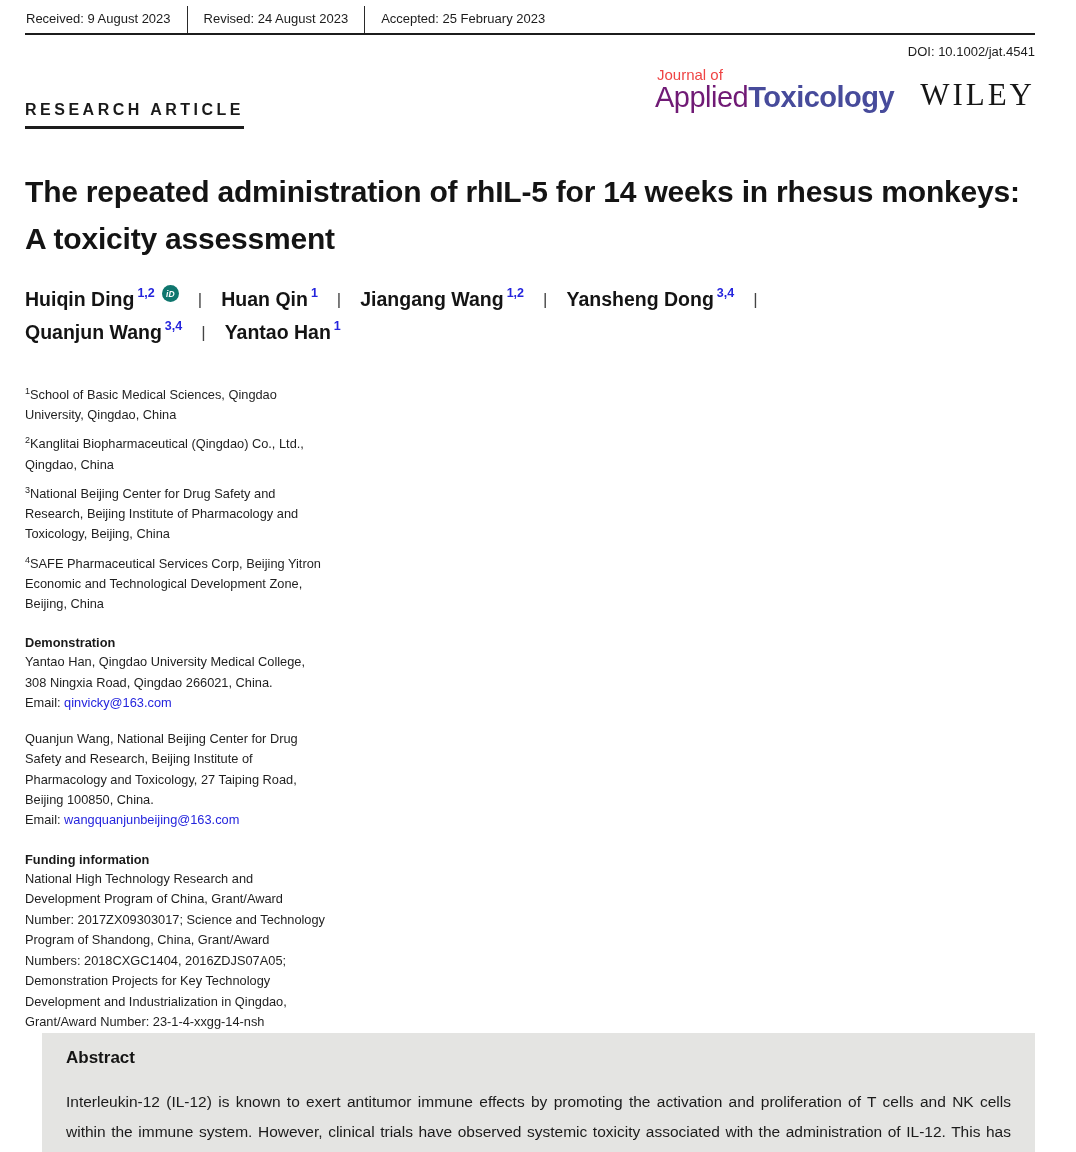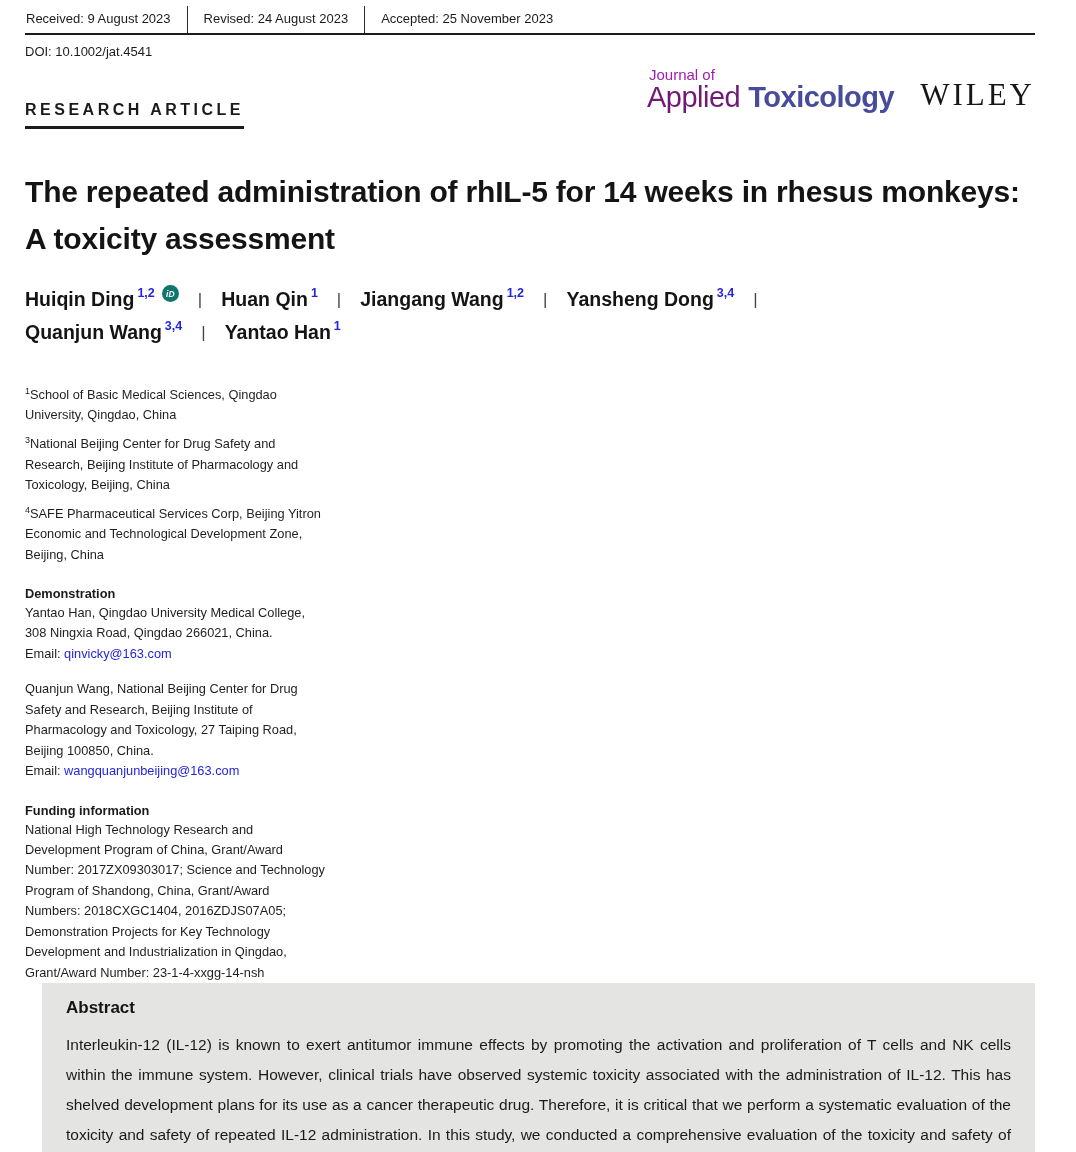--- a/index.html
+++ b/index.html
@@ -14,35 +14,35 @@
 
   
   .meta-row {
     display: flex; align-items: stretch;
     border-bottom: 2px solid #1c1c1c;
     font-size: 13px; color: #1c1c1c;
   }
   .meta-item { padding: 5px 16px 7px 16px; border-right: 1.5px solid #2a2a2a; }
   .meta-item:first-child { padding-left: 1px; }
   .meta-item:last-child { border-right: none; }
-  .doi-row { margin-top: 9px; font-size: 13px; color: #1c1c1c; }
+  .doi-row { margin-top: 9px; font-size: 13px; color: #1c1c1c; text-align: right; }
 
   
   .header-row { position: relative; height: 62px; margin-top: 8px; }
   .kicker-label {
     position: absolute; left: 0; bottom: 0;
     font-size: 16px; font-weight: 700; letter-spacing: 3.5px;
     border-bottom: 3px solid #1c1c1c; padding-bottom: 7px;
   }
   .logo-wrap { position: absolute; right: 0; top: 0; display: flex; align-items: flex-end; gap: 26px; }
   .jlogo { line-height: 1; }
-  .jlogo-kicker { font-size: 15px; color: #a21caf; margin-left: 2px; margin-bottom: 1px; }
+  .jlogo-kicker { font-size: 15px; color: #ef4444; margin-left: 2px; margin-bottom: 1px; }
   .jlogo-name { font-size: 29px; letter-spacing: -0.5px; }
   .jlogo-applied { color: #701a75; font-weight: 400; }
-  .jlogo-tox { color: #474b9b; font-weight: 700; margin-left: 8px; }
+  .jlogo-tox { color: #474b9b; font-weight: 700; }
   .publisher {
     font-family: "Liberation Serif", "DejaVu Serif", serif;
     font-size: 31px; letter-spacing: 3px; color: #161616; line-height: 1;
     padding-bottom: 2px;
   }
 
   
   .title {
     margin-top: 40px;
     font-size: 30px; font-weight: 700; line-height: 1.55; color: #141414;
@@ -78,37 +78,37 @@
 
   
   .affil { font-size: 12.8px; line-height: 1.58; margin-bottom: 9px; color: #1f1f1f; }
   .affil .sup { font-size: 9px; vertical-align: super; line-height: 0; }
   .left-heading { font-size: 12.8px; font-weight: 700; margin-top: 21px; margin-bottom: 2px; color: #1a1a1a; }
   .corr-entry { font-size: 12.8px; line-height: 1.6; margin-bottom: 15px; color: #1f1f1f; }
   .email-link { color: #2424dd; text-decoration: none; cursor: pointer; }
   .funding-text { font-size: 12.8px; line-height: 1.6; color: #1f1f1f; }
 
   
-  .abstract-heading { font-size: 17px; font-weight: 700; margin-bottom: 12px; color: #141414; }
+  .abstract-heading { font-size: 17px; font-weight: 700; margin-bottom: 19px; color: #141414; }
   .abstract-text {
     font-size: 15.5px; line-height: 1.94; text-align: justify; color: #1b1b1b;
   }
   .keywords-block { margin-top: 28px; }
   .keywords-heading { font-size: 12.5px; font-weight: 700; letter-spacing: 3px; color: #1a1a1a; }
   .keywords-text { margin-top: 8px; font-size: 14px; color: #1b1b1b; }
 </style>
 </head>
 <body>
 
 <div class="page">
 
   <div class="meta-row">
     <span class="meta-item">Received: 9 August 2023</span>
     <span class="meta-item">Revised: 24 August 2023</span>
-    <span class="meta-item">Accepted: 25 November 2023</span>
+    <span class="meta-item">Accepted: 25 February 2023</span>
   </div>
   <div class="doi-row">DOI: 10.1002/jat.4541</div>
 
   <div class="header-row">
     <div class="kicker-label">RESEARCH ARTICLE</div>
     <div class="logo-wrap">
       <div class="jlogo">
         <div class="jlogo-kicker">Journal of</div>
         <div class="jlogo-name"><span class="jlogo-applied">Applied</span><span class="jlogo-tox">Toxicology</span></div>
       </div>
@@ -152,20 +152,21 @@
         <span>Yantao Han</span>
         <span class="sup">1</span>
       </span>
     </div>
   </div>
 
   <div class="columns">
 
     <div class="left-col">
       <p class="affil"><sup class="sup">1</sup><span>School of Basic Medical Sciences, Qingdao University, Qingdao, China</span></p>
+      <p class="affil"><sup class="sup">2</sup><span>Kanglitai Biopharmaceutical (Qingdao) Co., Ltd., Qingdao, China</span></p>
       <p class="affil"><sup class="sup">3</sup><span>National Beijing Center for Drug Safety and Research, Beijing Institute of Pharmacology and Toxicology, Beijing, China</span></p>
       <p class="affil"><sup class="sup">4</sup><span>SAFE Pharmaceutical Services Corp, Beijing Yitron Economic and Technological Development Zone, Beijing, China</span></p>
 
       <div class="left-heading">Demonstration</div>
       <p class="corr-entry">
         <span>Yantao Han, Qingdao University Medical College, 308 Ningxia Road, Qingdao 266021, China.</span><br>
         <span>Email: </span><a class="email-link">qinvicky@163.com</a>
       </p>
       <p class="corr-entry">
         <span>Quanjun Wang, National Beijing Center for Drug Safety and Research, Beijing Institute of Pharmacology and Toxicology, 27 Taiping Road, Beijing 100850, China.</span><br>

